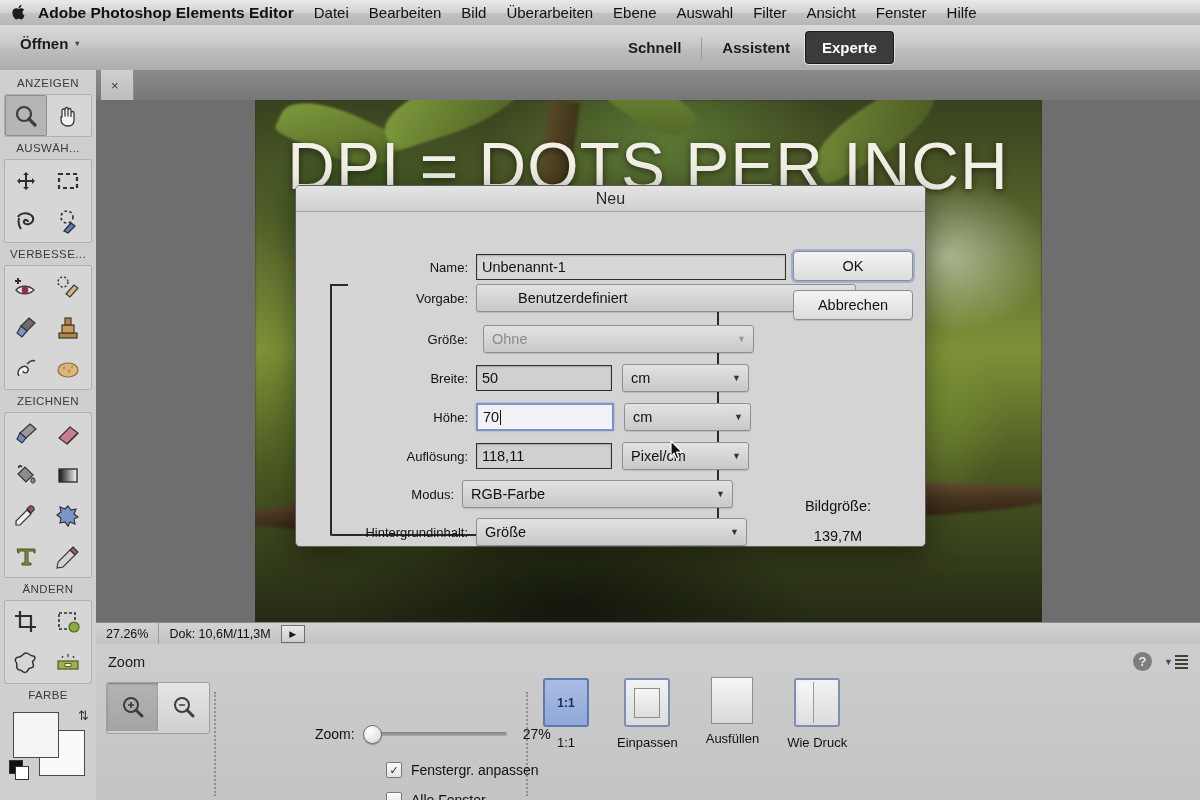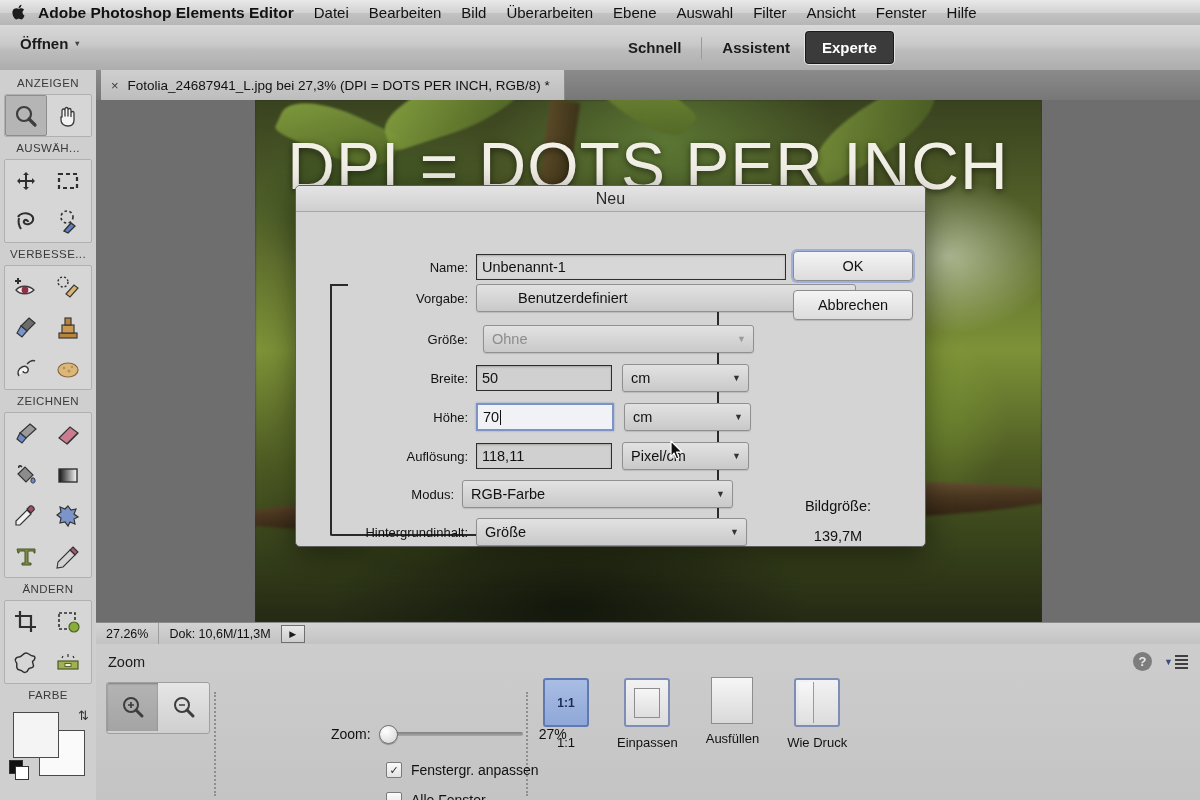--- a/index.html
+++ b/index.html
@@ -130,21 +130,21 @@
   }
   .opt-title{position:absolute;left:12px;top:10px;font-size:14.5px;color:#1b1b1b;}
   .opt-tools{position:absolute;left:10px;top:38px;width:102px;height:50px;
     border:1px solid #9f9f9f;border-radius:3px;display:flex;overflow:hidden;
     background:linear-gradient(to bottom,#e6e6e6,#cfcfcf);}
   .opt-tool{width:51px;height:48px;display:flex;align-items:center;justify-content:center;}
   .opt-tool.sel{background:linear-gradient(to bottom,#b4b4b4,#a4a4a4);box-shadow:inset 0 1px 2px rgba(0,0,0,.3);}
 
   .vdots{position:absolute;width:2px;border-left:2px dotted #8e8e8e;}
 
-  .zoomrow{position:absolute;left:235px;top:82px;display:flex;align-items:center;font-size:14px;color:#111;justify-content:center;}
+  .zoomrow{position:absolute;left:219px;top:82px;display:flex;align-items:center;font-size:14px;color:#111;justify-content:center;}
   .zoomrow .lbl{margin-right:12px;}
   .slider{position:relative;width:140px;height:14px;}
   .slider .track{position:absolute;left:0;top:5px;width:140px;height:4px;border-radius:2px;
     background:linear-gradient(to bottom,#7f7f7f,#a9a9a9);}
   .slider .knob{position:absolute;left:-4px;top:-2px;width:17px;height:17px;border-radius:50%;
     background:radial-gradient(circle at 35% 30%,#ffffff,#d2d2d2);border:1px solid #6f6f6f;box-shadow:0 1px 1px rgba(0,0,0,.3);}
   .zoompct{margin-left:16px;font-size:14px;}
 
   .chk{position:absolute;display:flex;align-items:center;font-size:14px;color:#111;gap:9px;}
   .chkbox{width:14px;height:14px;border:1px solid #7a7a7a;border-radius:2px;
@@ -435,21 +435,20 @@
         <div class="k"></div>
           <div class="w"></div>
       </div>
     </div>
   </div>
 
   <div class="docarea">
     <div class="tabbar">
       <div class="doctab">
         <span class="x">×</span>
-        <span>Fotolia_24687941_L.jpg bei 27,3% (DPI = DOTS PER INCH, RGB/8) *</span>
       </div>
     </div>
     <div class="canvaswrap">
       <div class="canvas">
         <div class="photo"></div>
         <div class="branch"></div>
         <div class="branch2"></div>
         <div class="leaf" style="left:3%;top:2%;width:120px;height:48px;transform:rotate(25deg);"></div>
         <div class="leaf" style="left:16%;top:-4%;width:150px;height:52px;transform:rotate(-18deg);"></div>
         <div class="leaf" style="left:40%;top:-6%;width:130px;height:46px;transform:rotate(40deg);"></div>

